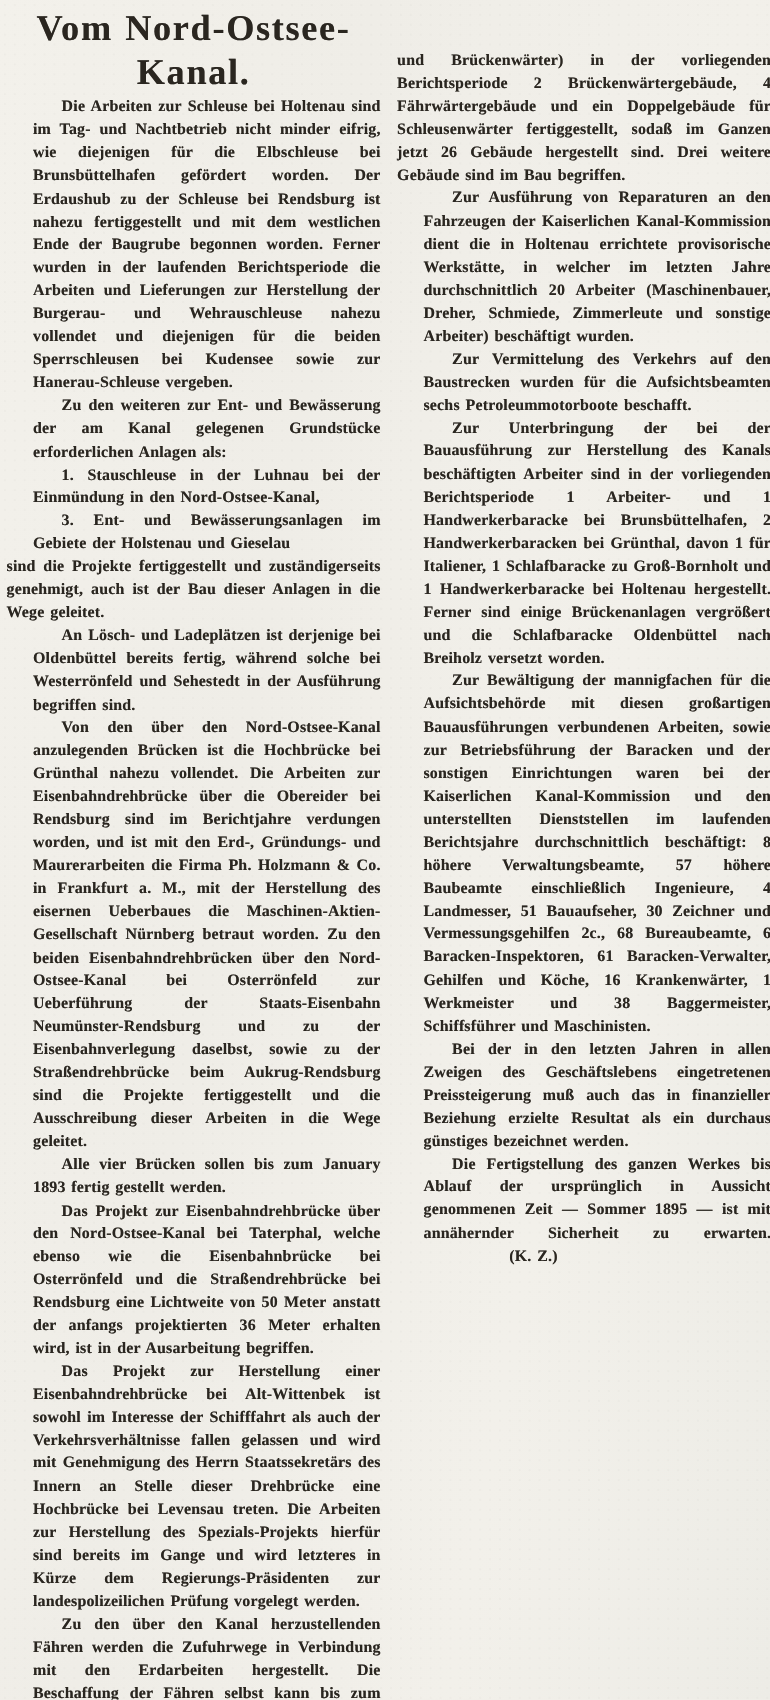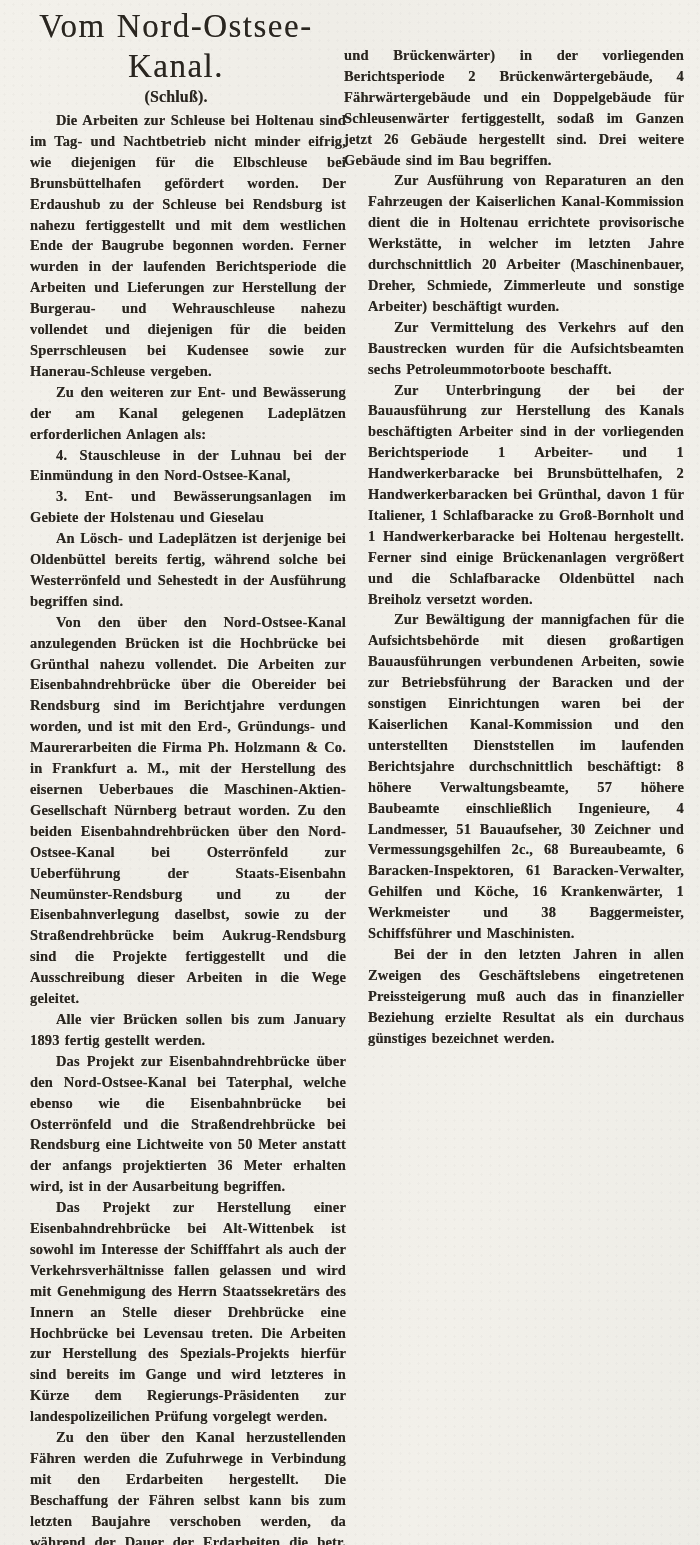--- a/index.html
+++ b/index.html
@@ -24,28 +24,28 @@
     position:absolute;
     text-align:justify;
     font-size:14.5px;
     line-height:20.9px;
     font-weight:bold;
     letter-spacing:0.15px;
     word-spacing:1.5px;
     text-shadow:0 0 0.5px rgba(42,38,32,0.55);
   }
   .col-left{left:6px;top:6px;width:340px;}
-  .col-right{left:344px;top:45px;width:340px;}
+  .col-right{left:361px;top:45px;width:340px;}
   .title{
     margin:0 0 1px 0;
     text-align:center;
     font-size:33px;
     line-height:40px;
     letter-spacing:1.5px;
-    font-weight:normal;
+    font-weight:bold;
     text-indent:0;
   }
   .subtitle{
     margin:0 0 3px 0;
     text-align:center;
     font-size:16px;
     line-height:20px;
     text-indent:0;
   }
   p{margin:0;padding:0;}
@@ -53,37 +53,38 @@
   p.cont{text-indent:0;}
   .sig{display:inline-block;margin-left:52px;white-space:nowrap;}
 </style>
 </head>
 <body>
 
 <div class="page">
 
   <div class="col col-left">
     <h1 class="title">Vom Nord-Ostsee-Kanal.</h1>
-    <div class="subtitle">(Schluß).</div>
 
     <p class="ind">Die Arbeiten zur Schleuse bei Holtenau sind im Tag- und Nachtbetrieb nicht minder eifrig, wie diejenigen für die Elbschleuse bei Brunsbüttelhafen gefördert worden. Der Erdaushub zu der Schleuse bei Rendsburg ist nahezu fertiggestellt und mit dem westlichen Ende der Baugrube begonnen worden. Ferner wurden in der laufenden Berichtsperiode die Arbeiten und Lieferungen zur Herstellung der Burgerau- und Wehrauschleuse nahezu vollendet und diejenigen für die beiden Sperrschleusen bei Kudensee sowie zur Hanerau-Schleuse vergeben.</p>
-    <p class="ind">Zu den weiteren zur Ent- und Bewässerung der am Kanal gelegenen Ladeplätzen erforderlichen Anlagen als:</p>
-    <p class="ind">4. Stauschleuse in der Luhnau bei der Einmündung in den Nord-Ostsee-Kanal,</p>
+    <p class="ind">Zu den weiteren zur Ent- und Bewässerung der am Kanal gelegenen Grundstücke erforderlichen Anlagen als:</p>
+    <p class="ind">1. Stauschleuse in der Luhnau bei der Einmündung in den Nord-Ostsee-Kanal,</p>
     <p class="ind">3. Ent- und Bewässerungsanlagen im Gebiete der Holstenau und Gieselau</p>
+    <p class="cont">sind die Projekte fertiggestellt und zuständigerseits genehmigt, auch ist der Bau dieser Anlagen in die Wege geleitet.</p>
     <p class="ind">An Lösch- und Ladeplätzen ist derjenige bei Oldenbüttel bereits fertig, während solche bei Westerrönfeld und Sehestedt in der Ausführung begriffen sind.</p>
     <p class="ind">Von den über den Nord-Ostsee-Kanal anzulegenden Brücken ist die Hochbrücke bei Grünthal nahezu vollendet. Die Arbeiten zur Eisenbahndrehbrücke über die Obereider bei Rendsburg sind im Berichtjahre verdungen worden, und ist mit den Erd-, Gründungs- und Maurerarbeiten die Firma Ph. Holzmann &amp; Co. in Frankfurt a. M., mit der Herstellung des eisernen Ueberbaues die Maschinen-Aktien-Gesellschaft Nürnberg betraut worden. Zu den beiden Eisenbahndrehbrücken über den Nord-Ostsee-Kanal bei Osterrönfeld zur Ueberführung der Staats-Eisenbahn Neumünster-Rendsburg und zu der Eisenbahnverlegung daselbst, sowie zu der Straßendrehbrücke beim Aukrug-Rendsburg sind die Projekte fertiggestellt und die Ausschreibung dieser Arbeiten in die Wege geleitet.</p>
     <p class="ind">Alle vier Brücken sollen bis zum January 1893 fertig gestellt werden.</p>
     <p class="ind">Das Projekt zur Eisenbahndrehbrücke über den Nord-Ostsee-Kanal bei Taterphal, welche ebenso wie die Eisenbahnbrücke bei Osterrönfeld und die Straßendrehbrücke bei Rendsburg eine Lichtweite von 50 Meter anstatt der anfangs projektierten 36 Meter erhalten wird, ist in der Ausarbeitung begriffen.</p>
     <p class="ind">Das Projekt zur Herstellung einer Eisenbahndrehbrücke bei Alt-Wittenbek ist sowohl im Interesse der Schifffahrt als auch der Verkehrsverhältnisse fallen gelassen und wird mit Genehmigung des Herrn Staatssekretärs des Innern an Stelle dieser Drehbrücke eine Hochbrücke bei Levensau treten. Die Arbeiten zur Herstellung des Spezials-Projekts hierfür sind bereits im Gange und wird letzteres in Kürze dem Regierungs-Präsidenten zur landespolizeilichen Prüfung vorgelegt werden.</p>
     <p class="ind">Zu den über den Kanal herzustellenden Fähren werden die Zufuhrwege in Verbindung mit den Erdarbeiten hergestellt. Die Beschaffung der Fähren selbst kann bis zum letzten Baujahre verschoben werden, da während der Dauer der Erdarbeiten die betr. Unternehmer für die Aufrechterhaltung der Verbindung event. durch provisorische Fähren vertraglich verpflichtet sind.</p>
 
   </div>
 
   <div class="col col-right">
     <p class="cont">und Brückenwärter) in der vorliegenden Berichtsperiode 2 Brückenwärtergebäude, 4 Fährwärtergebäude und ein Doppelgebäude für Schleusenwärter fertiggestellt, sodaß im Ganzen jetzt 26 Gebäude hergestellt sind. Drei weitere Gebäude sind im Bau begriffen.</p>
     <p class="ind">Zur Ausführung von Reparaturen an den Fahrzeugen der Kaiserlichen Kanal-Kommission dient die in Holtenau errichtete provisorische Werkstätte, in welcher im letzten Jahre durchschnittlich 20 Arbeiter (Maschinenbauer, Dreher, Schmiede, Zimmerleute und sonstige Arbeiter) beschäftigt wurden.</p>
     <p class="ind">Zur Vermittelung des Verkehrs auf den Baustrecken wurden für die Aufsichtsbeamten sechs Petroleummotorboote beschafft.</p>
     <p class="ind">Zur Unterbringung der bei der Bauausführung zur Herstellung des Kanals beschäftigten Arbeiter sind in der vorliegenden Berichtsperiode 1 Arbeiter- und 1 Handwerkerbaracke bei Brunsbüttelhafen, 2 Handwerkerbaracken bei Grünthal, davon 1 für Italiener, 1 Schlafbaracke zu Groß-Bornholt und 1 Handwerkerbaracke bei Holtenau hergestellt. Ferner sind einige Brückenanlagen vergrößert und die Schlafbaracke Oldenbüttel nach Breiholz versetzt worden.</p>
     <p class="ind">Zur Bewältigung der mannigfachen für die Aufsichtsbehörde mit diesen großartigen Bauausführungen verbundenen Arbeiten, sowie zur Betriebsführung der Baracken und der sonstigen Einrichtungen waren bei der Kaiserlichen Kanal-Kommission und den unterstellten Dienststellen im laufenden Berichtsjahre durchschnittlich beschäftigt: 8 höhere Verwaltungsbeamte, 57 höhere Baubeamte einschließlich Ingenieure, 4 Landmesser, 51 Bauaufseher, 30 Zeichner und Vermessungsgehilfen 2c., 68 Bureaubeamte, 6 Baracken-Inspektoren, 61 Baracken-Verwalter, Gehilfen und Köche, 16 Krankenwärter, 1 Werkmeister und 38 Baggermeister, Schiffsführer und Maschinisten.</p>
     <p class="ind">Bei der in den letzten Jahren in allen Zweigen des Geschäftslebens eingetretenen Preissteigerung muß auch das in finanzieller Beziehung erzielte Resultat als ein durchaus günstiges bezeichnet werden.</p>
+    <p class="ind"><span>Die Fertigstellung des ganzen Werkes bis Ablauf der ursprünglich in Aussicht genommenen Zeit — Sommer 1895 — ist mit annähernder Sicherheit zu erwarten.</span><span class="sig">(K. Z.)</span></p>
   </div>
 
 </div>
 
 </body></html>

